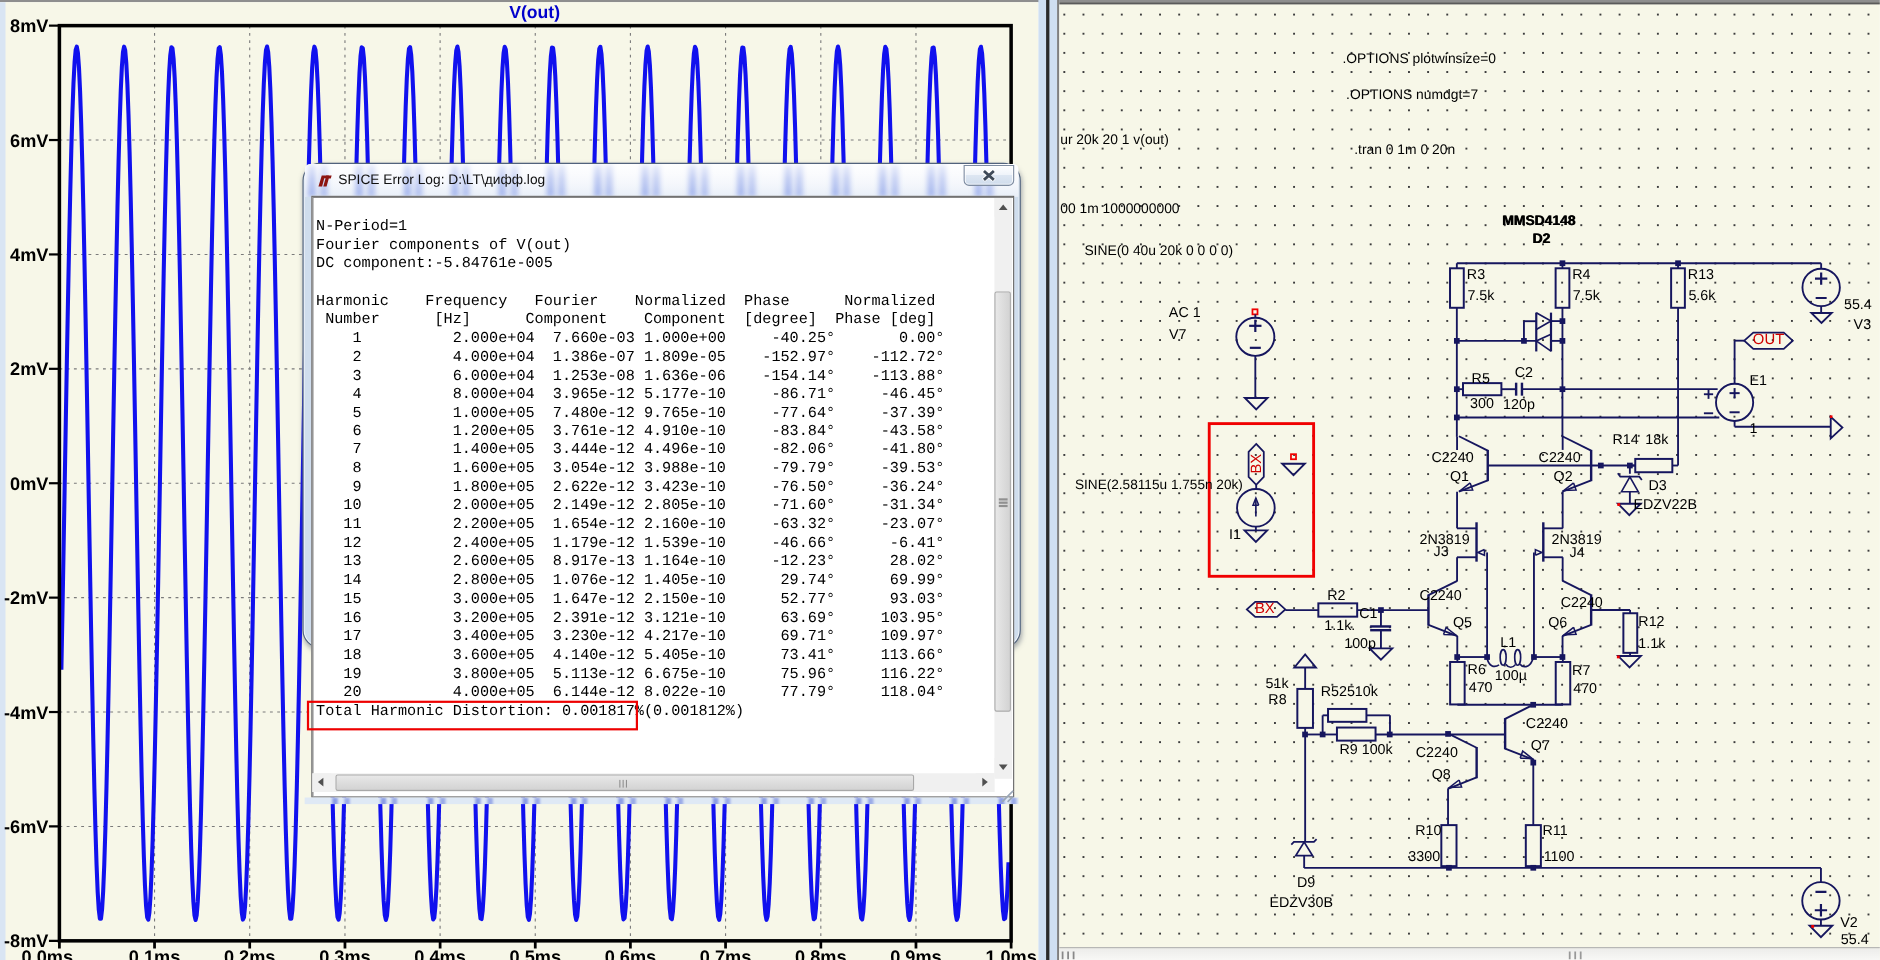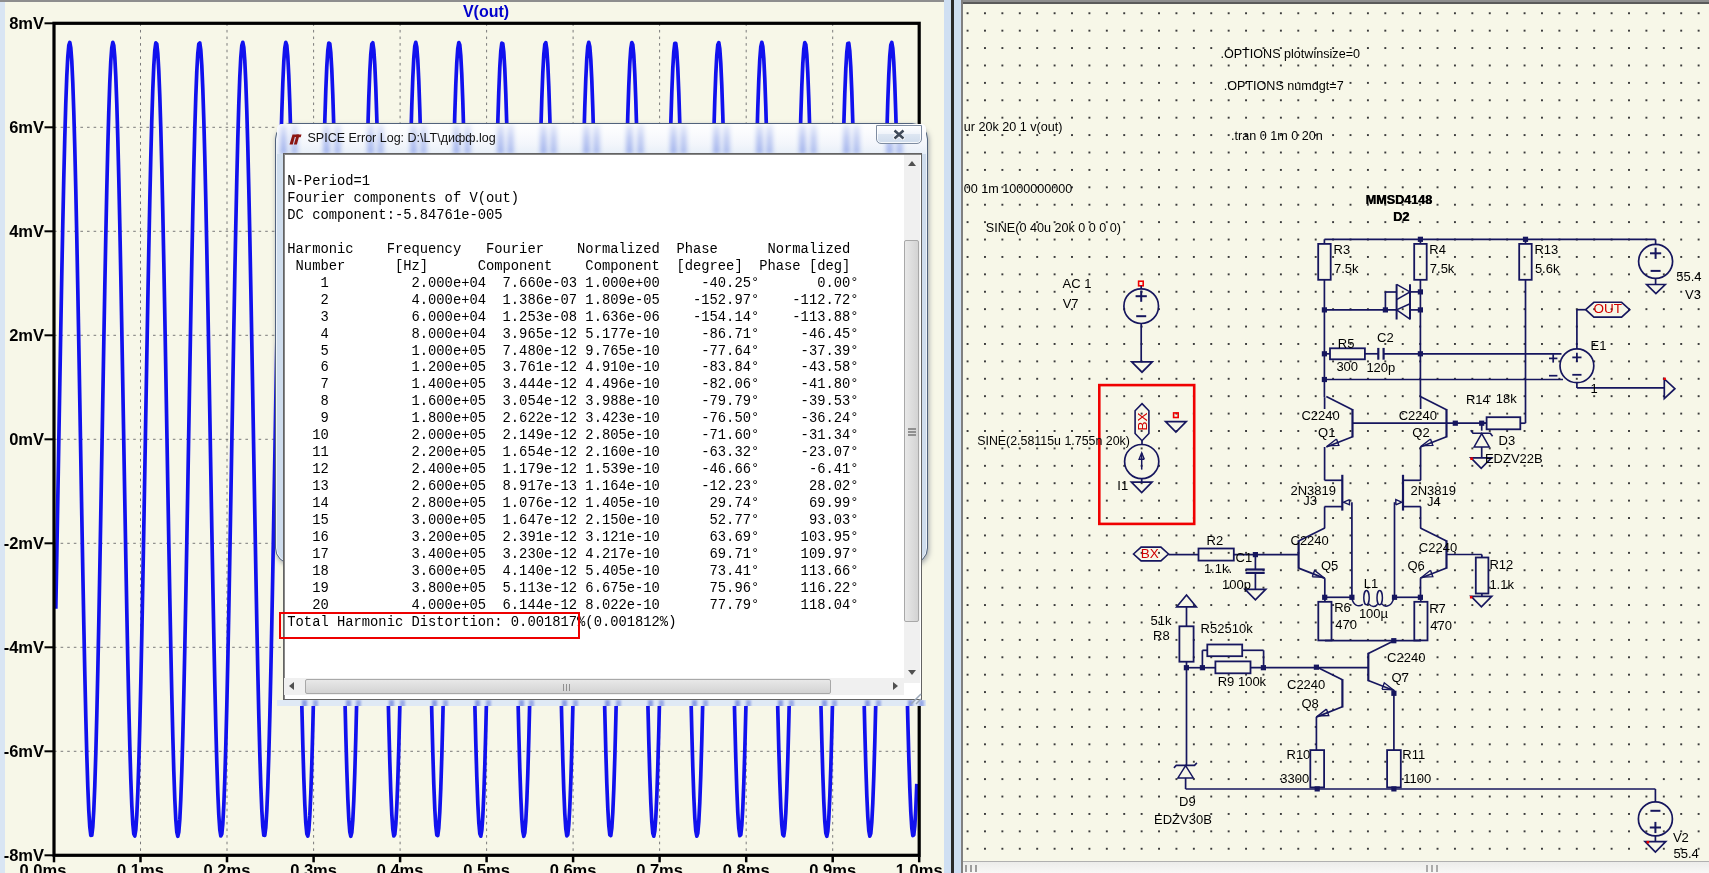--- a/index.html
+++ b/index.html
@@ -357,21 +357,21 @@
       <text x="977.2" y="444.7" font-family="Liberation Sans, sans-serif" font-size="12.4px" fill="#000000" text-anchor="start">SINE(2.58115u 1.755n 20k)</text>
       <text x="1365.5" y="204.1" font-family="Liberation Sans, sans-serif" font-size="12.6px" fill="#000000" font-weight="bold" text-anchor="start">MMSD4148</text>
       <text x="1393.0" y="220.7" font-family="Liberation Sans, sans-serif" font-size="12.6px" fill="#000000" font-weight="bold" text-anchor="start">D2</text>
       <text x="1366.1" y="204.1" font-family="Liberation Sans, sans-serif" font-size="12.6px" fill="#000000" font-weight="bold" text-anchor="start">MMSD4148</text>
       <text x="1393.6" y="220.7" font-family="Liberation Sans, sans-serif" font-size="12.6px" fill="#000000" font-weight="bold" text-anchor="start">D2</text>
       <text x="1593.5" y="312.9" font-family="Liberation Sans, sans-serif" font-size="13.5px" fill="#d00000" text-anchor="start">OUT</text>
       <text x="1140.8" y="557.5" font-family="Liberation Sans, sans-serif" font-size="13.5px" fill="#d00000" text-anchor="start">BX</text>
       <text x="1146.8" y="421.5" font-family="Liberation Sans, sans-serif" font-size="13.5px" fill="#d00000" text-anchor="middle" transform="rotate(-90 1146.8 421.5)">BX</text>
 </svg>
 
-<div style="position:absolute;left:274.5px;top:123px;width:653px;height:441px;border-radius:16px;background:#cfdded;border:1px solid #51627c;box-shadow:inset 0 0 0 1px rgba(255,255,255,.65), 1px 2px 5px rgba(80,90,110,.5)">
+<div style="position:absolute;left:274.5px;top:148px;width:653px;height:441px;border-radius:16px;background:#cfdded;border:1px solid #51627c;box-shadow:inset 0 0 0 1px rgba(255,255,255,.65), 1px 2px 5px rgba(80,90,110,.5)">
   <div style="position:absolute;left:1px;top:0;width:649px;height:30px;overflow:hidden;border-radius:5px 5px 0 0;">
     <div style="position:absolute;inset:0;background:linear-gradient(180deg,#fbfcfe 0%,#f0f4fb 60%,#e4ecf7 100%)"></div>
     <div style="position:absolute;left:3px;top:0;width:7.0px;height:30px;background:rgba(95,125,225,0.62);filter:blur(2.2px)"></div>
         <div style="position:absolute;left:14px;top:0;width:7.0px;height:30px;background:rgba(95,125,225,0.52);filter:blur(2.2px)"></div>
         <div style="position:absolute;left:46px;top:0;width:7.0px;height:30px;background:rgba(95,125,225,0.62);filter:blur(2.2px)"></div>
         <div style="position:absolute;left:57px;top:0;width:7.0px;height:30px;background:rgba(95,125,225,0.52);filter:blur(2.2px)"></div>
         <div style="position:absolute;left:90px;top:0;width:7.0px;height:30px;background:rgba(95,125,225,0.62);filter:blur(2.2px)"></div>
         <div style="position:absolute;left:100px;top:0;width:7.0px;height:30px;background:rgba(95,125,225,0.52);filter:blur(2.2px)"></div>
         <div style="position:absolute;left:133px;top:0;width:7.0px;height:30px;background:rgba(95,125,225,0.62);filter:blur(2.2px)"></div>
         <div style="position:absolute;left:143px;top:0;width:7.0px;height:30px;background:rgba(95,125,225,0.52);filter:blur(2.2px)"></div>

